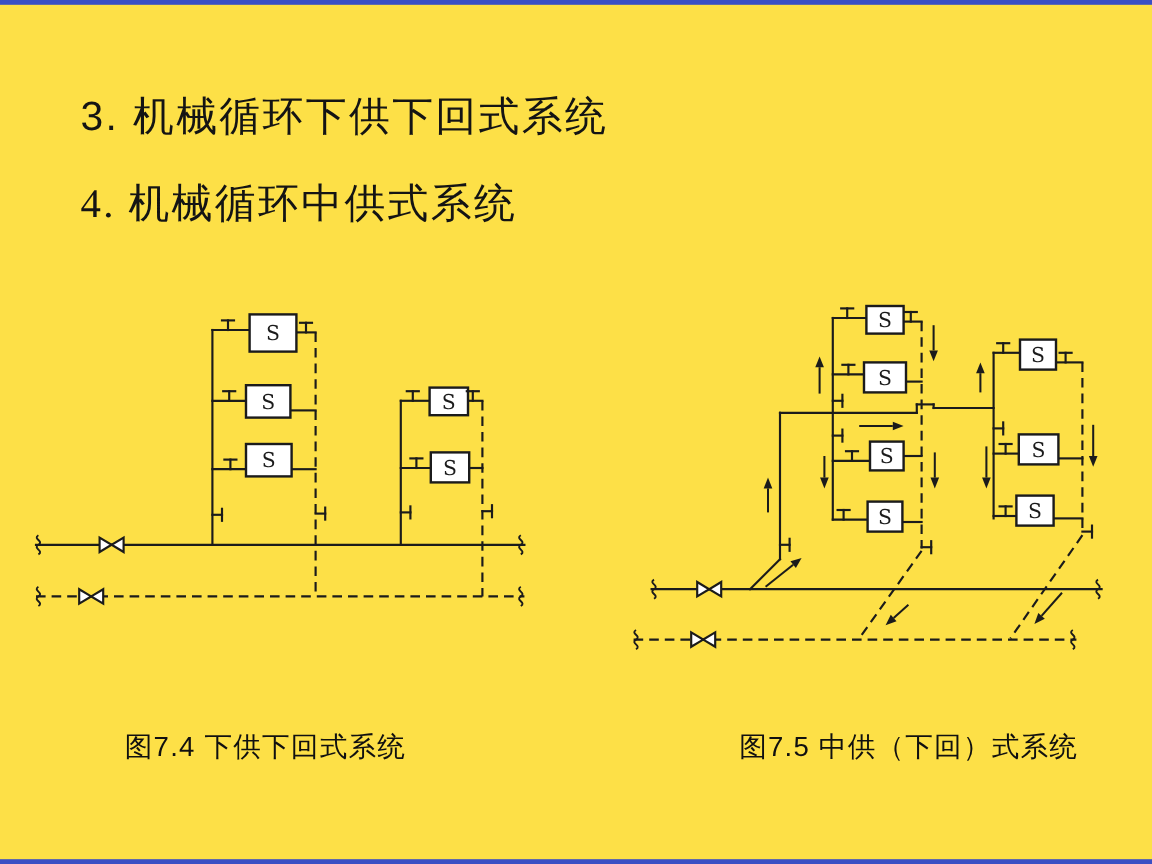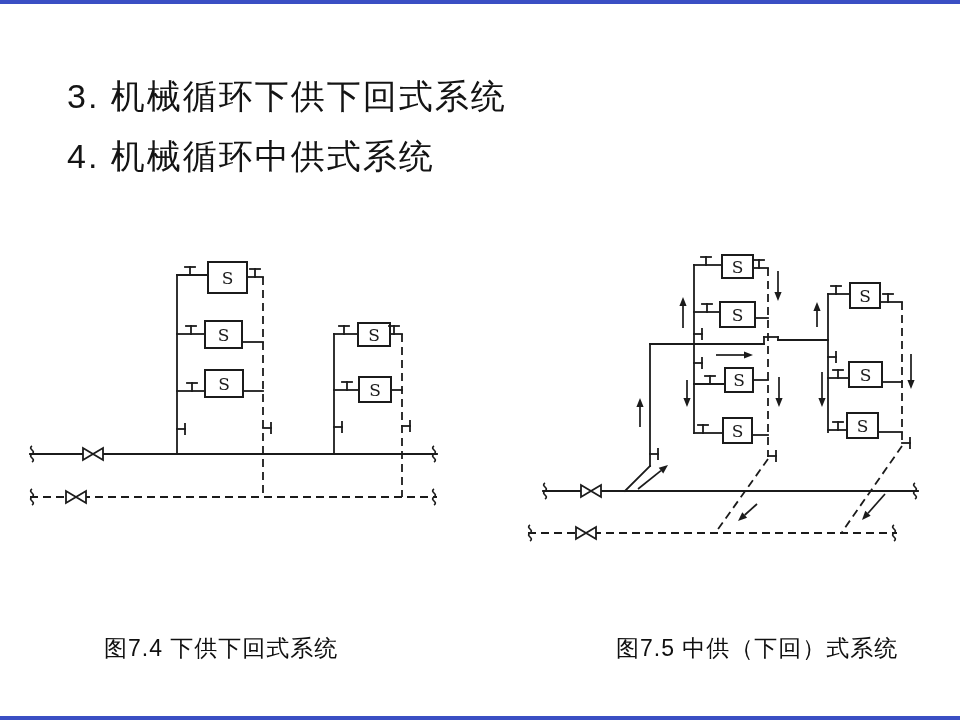--- a/index.html
+++ b/index.html
@@ -8,42 +8,42 @@
     overflow:hidden;font-family:"Liberation Sans","DejaVu Sans",sans-serif;
   }
   .rule{position:absolute;left:0;width:960px;height:4px;}
   #top-rule{top:0;}
   #bottom-rule{bottom:0;}
   .heading{
     position:absolute;left:67px;color:#141414;font-size:34px;
     letter-spacing:2px;white-space:nowrap;font-weight:500;
   }
   #heading-1{top:74px;}
-  #heading-2{top:134px;}
+  #heading-2{top:147px;font-family:Liberation Serif, serif;}
   .caption{
     position:absolute;top:607px;color:#101010;font-size:23px;
-    letter-spacing:1px;white-space:nowrap;margin-top:26px;
+    letter-spacing:1px;white-space:nowrap;
   }
   #caption-1{left:104px;}
   #caption-2{left:616px;}
   #diagram-svg{position:absolute;left:0;top:0;}
   .pl{stroke:var(--line,#1b1b1b);stroke-width:1.8;fill:none;stroke-linecap:square;}
   .pd{stroke:var(--line,#1b1b1b);stroke-width:1.8;fill:none;stroke-dasharray:8 5;stroke-linecap:butt;}
   .rb{stroke:var(--line,#1b1b1b);stroke-width:2;fill:#fff;}
   .rt{fill:var(--line,#1b1b1b);font-family:"DejaVu Serif","Liberation Serif",serif;font-size:17px;text-anchor:middle;}
   .vv{stroke:var(--line,#1b1b1b);stroke-width:1.8;fill:#fff;stroke-linejoin:miter;}
   .tk{stroke:var(--line,#1b1b1b);stroke-width:1.8;fill:none;stroke-linecap:square;}
   .aw{stroke:var(--line,#1b1b1b);stroke-width:1.7;fill:none;}
   .ah{fill:var(--line,#1b1b1b);stroke:none;}
   .bk{stroke:var(--line,#1b1b1b);stroke-width:1.6;fill:none;}
 </style>
 </head>
 <body>
 
-<div id="slide" style="background: #ffffff; --line: #1b1b1b;">
+<div id="slide" style="background: #fde047; --line: #1b1b1b;">
   <div id="top-rule" class="rule" style="background: rgb(58, 79, 196);"></div>
   <div id="bottom-rule" class="rule" style="background: rgb(58, 79, 196);"></div>
 
   <div id="heading-1" class="heading">3. 机械循环下供下回式系统</div>
   <div id="heading-2" class="heading">4. 机械循环中供式系统</div>
 
   <svg id="diagram-svg" width="960" height="720" viewBox="0 0 960 720">
       <g>
         <line x1="30" y1="454" x2="437" y2="454" class="pl"></line>
         <line x1="177" y1="275" x2="177" y2="454" class="pl"></line>

